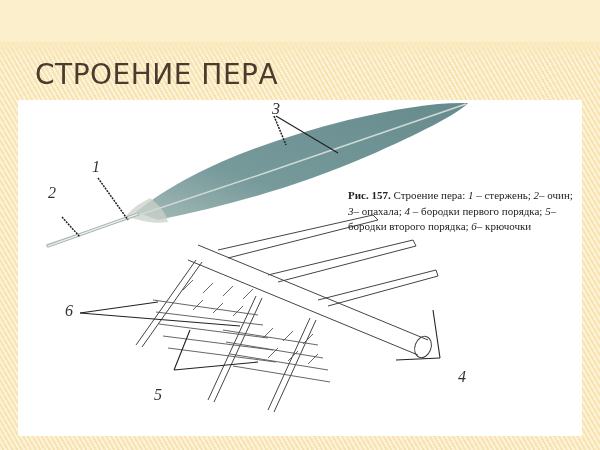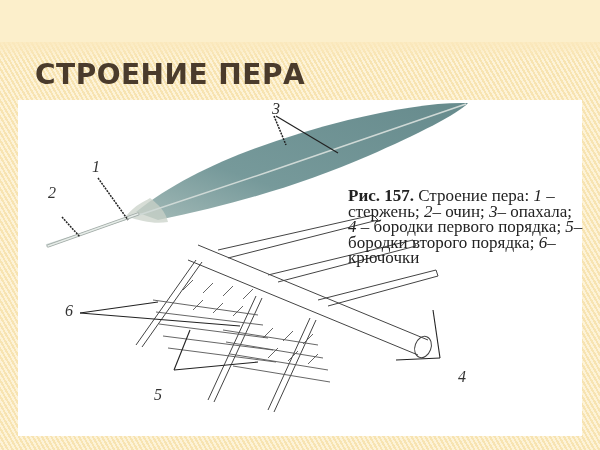--- a/index.html
+++ b/index.html
@@ -12,32 +12,32 @@
     font-family:"DejaVu Sans", sans-serif;
   }
   .top-band {
     position:absolute; left:0; top:0; width:600px; height:42px;
     background:#fcefcb;
   }
   .title {
     position:absolute; left:35px; top:58px;
     font-family:"DejaVu Sans", sans-serif;
     font-size:28px; letter-spacing:0.5px;
-    color:#4a3b2c; margin:0; font-weight:bold;
+    color:#4a3b2c; margin:0; font-weight:normal;
     white-space:nowrap;
   }
   .panel {
     position:absolute; left:18px; top:100px; width:564px; height:336px;
     background:#ffffff;
   }
   .panel svg { position:absolute; left:0; top:0; }
   .caption {
     position:absolute; left:348px; top:188px; width:236px;
     font-family:"Liberation Serif", "DejaVu Serif", serif;
-    font-size:17px; line-height:15.6px; color:#222;
+    font-size:11px; line-height:15.6px; color:#222;
   }
   .caption .fig { font-weight:bold; }
   .caption i { font-style:italic; }
   .lbl {
     position:absolute;
     font-family:"Liberation Serif", "DejaVu Serif", serif;
     font-style:italic; font-size:16px; color:#333;
   }
 </style>
 </head>

